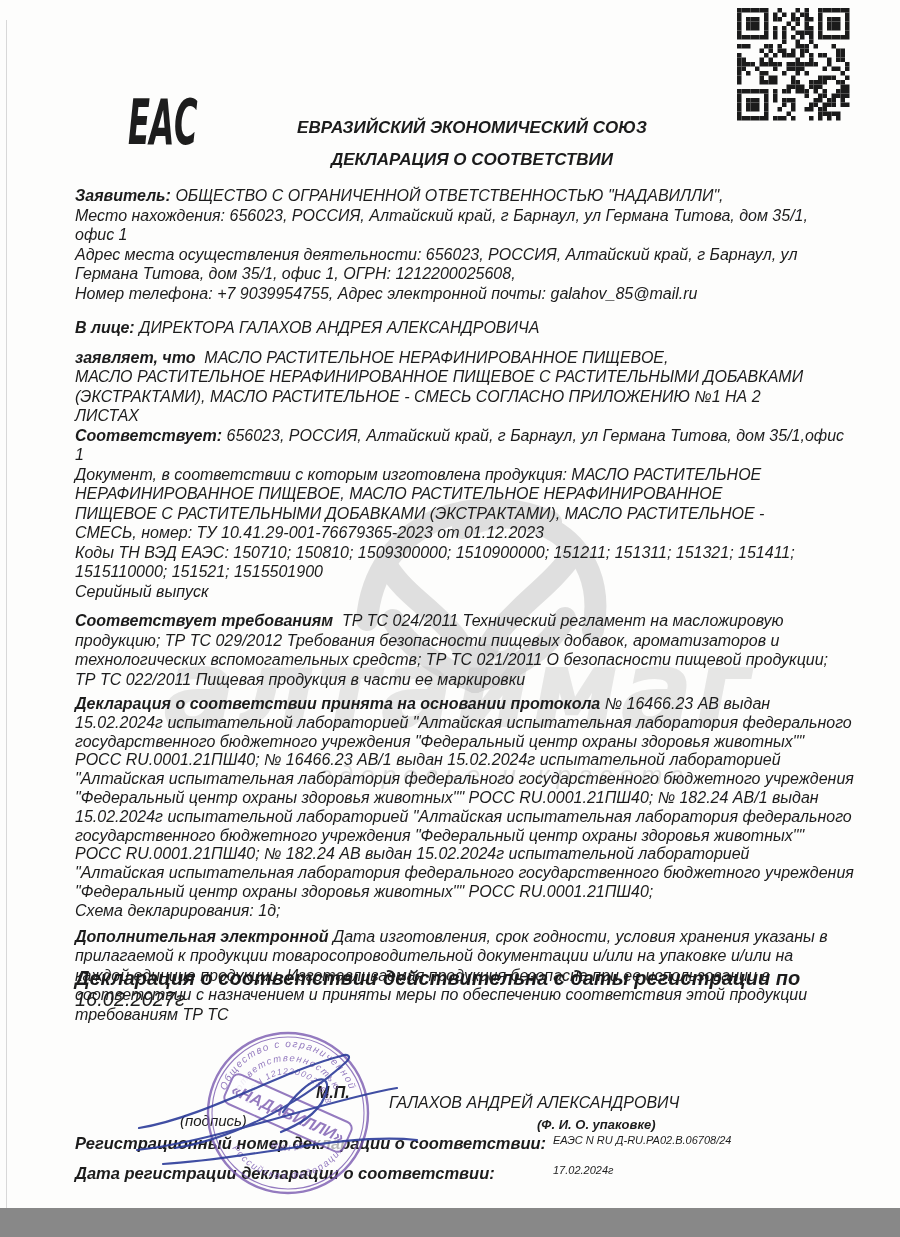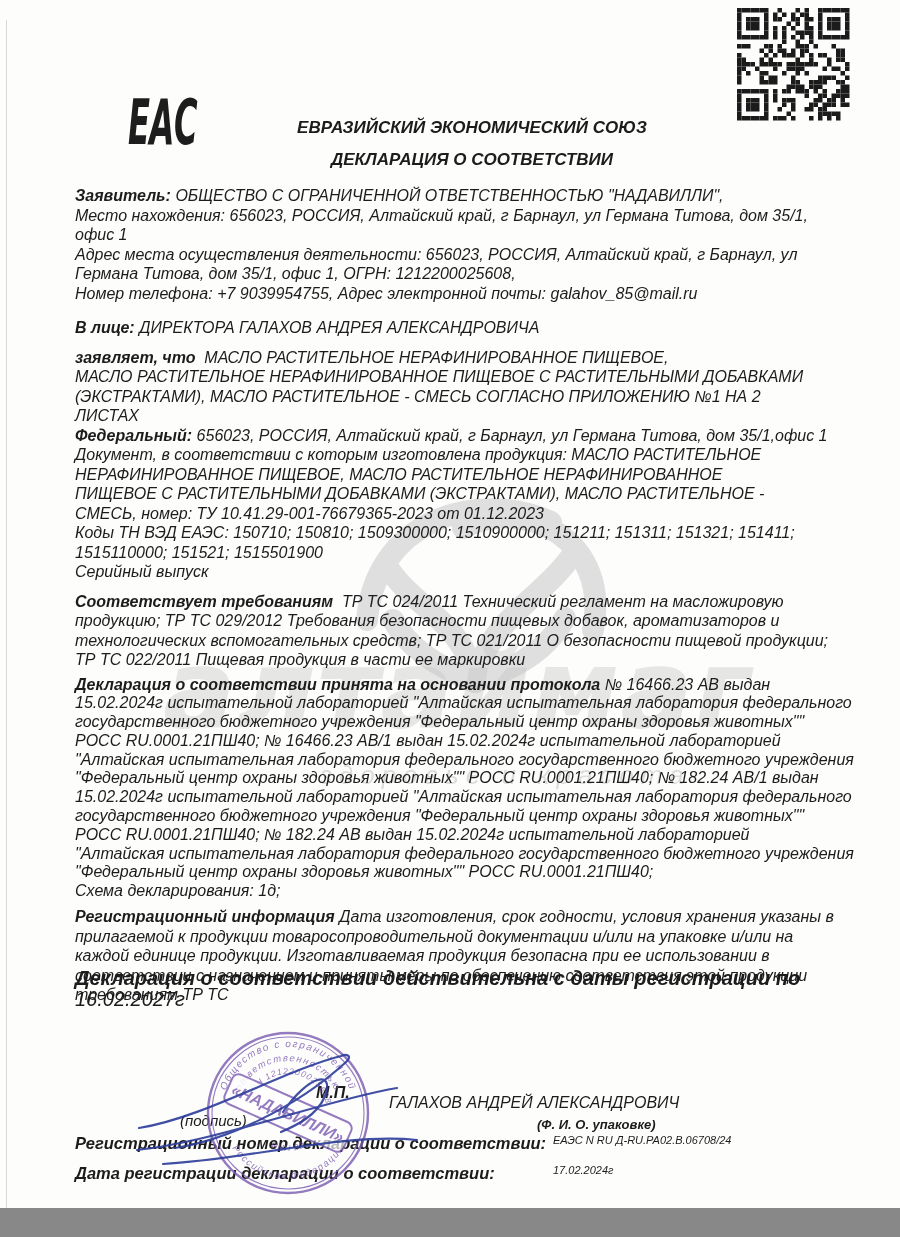--- a/index.html
+++ b/index.html
@@ -379,21 +379,21 @@
 
     <p class="para mb10"><b>В лице:</b>
       <span>ДИРЕКТОРА ГАЛАХОВ АНДРЕЯ АЛЕКСАНДРОВИЧА</span></p>
 
     <p class="para mb0"><b>заявляет, что</b>&nbsp;
       <span class="pre">МАСЛО РАСТИТЕЛЬНОЕ НЕРАФИНИРОВАННОЕ ПИЩЕВОЕ,
 МАСЛО РАСТИТЕЛЬНОЕ НЕРАФИНИРОВАННОЕ ПИЩЕВОЕ С РАСТИТЕЛЬНЫМИ ДОБАВКАМИ
 (ЭКСТРАКТАМИ), МАСЛО РАСТИТЕЛЬНОЕ - СМЕСЬ  СОГЛАСНО ПРИЛОЖЕНИЮ №1 НА 2
 ЛИСТАХ</span></p>
 
-    <p class="para mb10"><b>Федеральный:</b>
+    <p class="para mb10"><b>Соответствует:</b>
       <span>656023, РОССИЯ, Алтайский край, г Барнаул, ул Германа Титова, дом 35/1,офис 1</span><span class="blk">Документ, в соответствии с которым изготовлена продукция: МАСЛО РАСТИТЕЛЬНОЕ
 НЕРАФИНИРОВАННОЕ ПИЩЕВОЕ,  МАСЛО РАСТИТЕЛЬНОЕ НЕРАФИНИРОВАННОЕ
 ПИЩЕВОЕ С РАСТИТЕЛЬНЫМИ ДОБАВКАМИ (ЭКСТРАКТАМИ),  МАСЛО РАСТИТЕЛЬНОЕ -
 СМЕСЬ, номер: ТУ 10.41.29-001-76679365-2023 от 01.12.2023
 Коды ТН ВЭД ЕАЭС: 150710; 150810; 1509300000; 1510900000; 151211; 151311; 151321; 151411;
 1515110000; 151521; 1515501900
 Серийный выпуск</span></p>
 
     <p class="para mb6"><b>Соответствует требованиям</b>&nbsp;
       <span class="pre">ТР ТС 024/2011 Технический регламент на масложировую
@@ -408,21 +408,21 @@
 РОСС RU.0001.21ПШ40; № 16466.23 АВ/1 выдан 15.02.2024г  испытательной лабораторией
 "Алтайская испытательная лаборатория федерального государственного бюджетного учреждения
 "Федеральный центр охраны здоровья животных"" РОСС RU.0001.21ПШ40; № 182.24 АВ/1 выдан
 15.02.2024г  испытательной лабораторией "Алтайская испытательная лаборатория федерального
 государственного бюджетного учреждения "Федеральный центр охраны здоровья животных""
 РОСС RU.0001.21ПШ40; № 182.24 АВ выдан 15.02.2024г  испытательной лабораторией
 "Алтайская испытательная лаборатория федерального государственного бюджетного учреждения
 "Федеральный центр охраны здоровья животных"" РОСС RU.0001.21ПШ40;
 Схема декларирования: 1д;</span></p>
 
-    <p class="para"><b>Регистрационный информация</b>
+    <p class="para"><b>Дополнительная электронной</b>
       <span class="pre">Дата изготовления, срок годности, условия хранения указаны в
 прилагаемой к продукции товаросопроводительной документации и/или на упаковке и/или на
 каждой единице продукции. Изготавливаемая продукция безопасна при ее использовании в
 соответствии с назначением и приняты меры по обеспечению соответствия этой продукции
 требованиям ТР ТС</span></p>
   </div>
 
   <div class="validity">
     <b>Декларация о соответствии действительна с даты регистрации по</b>
     <span>16.02.2027г</span>

